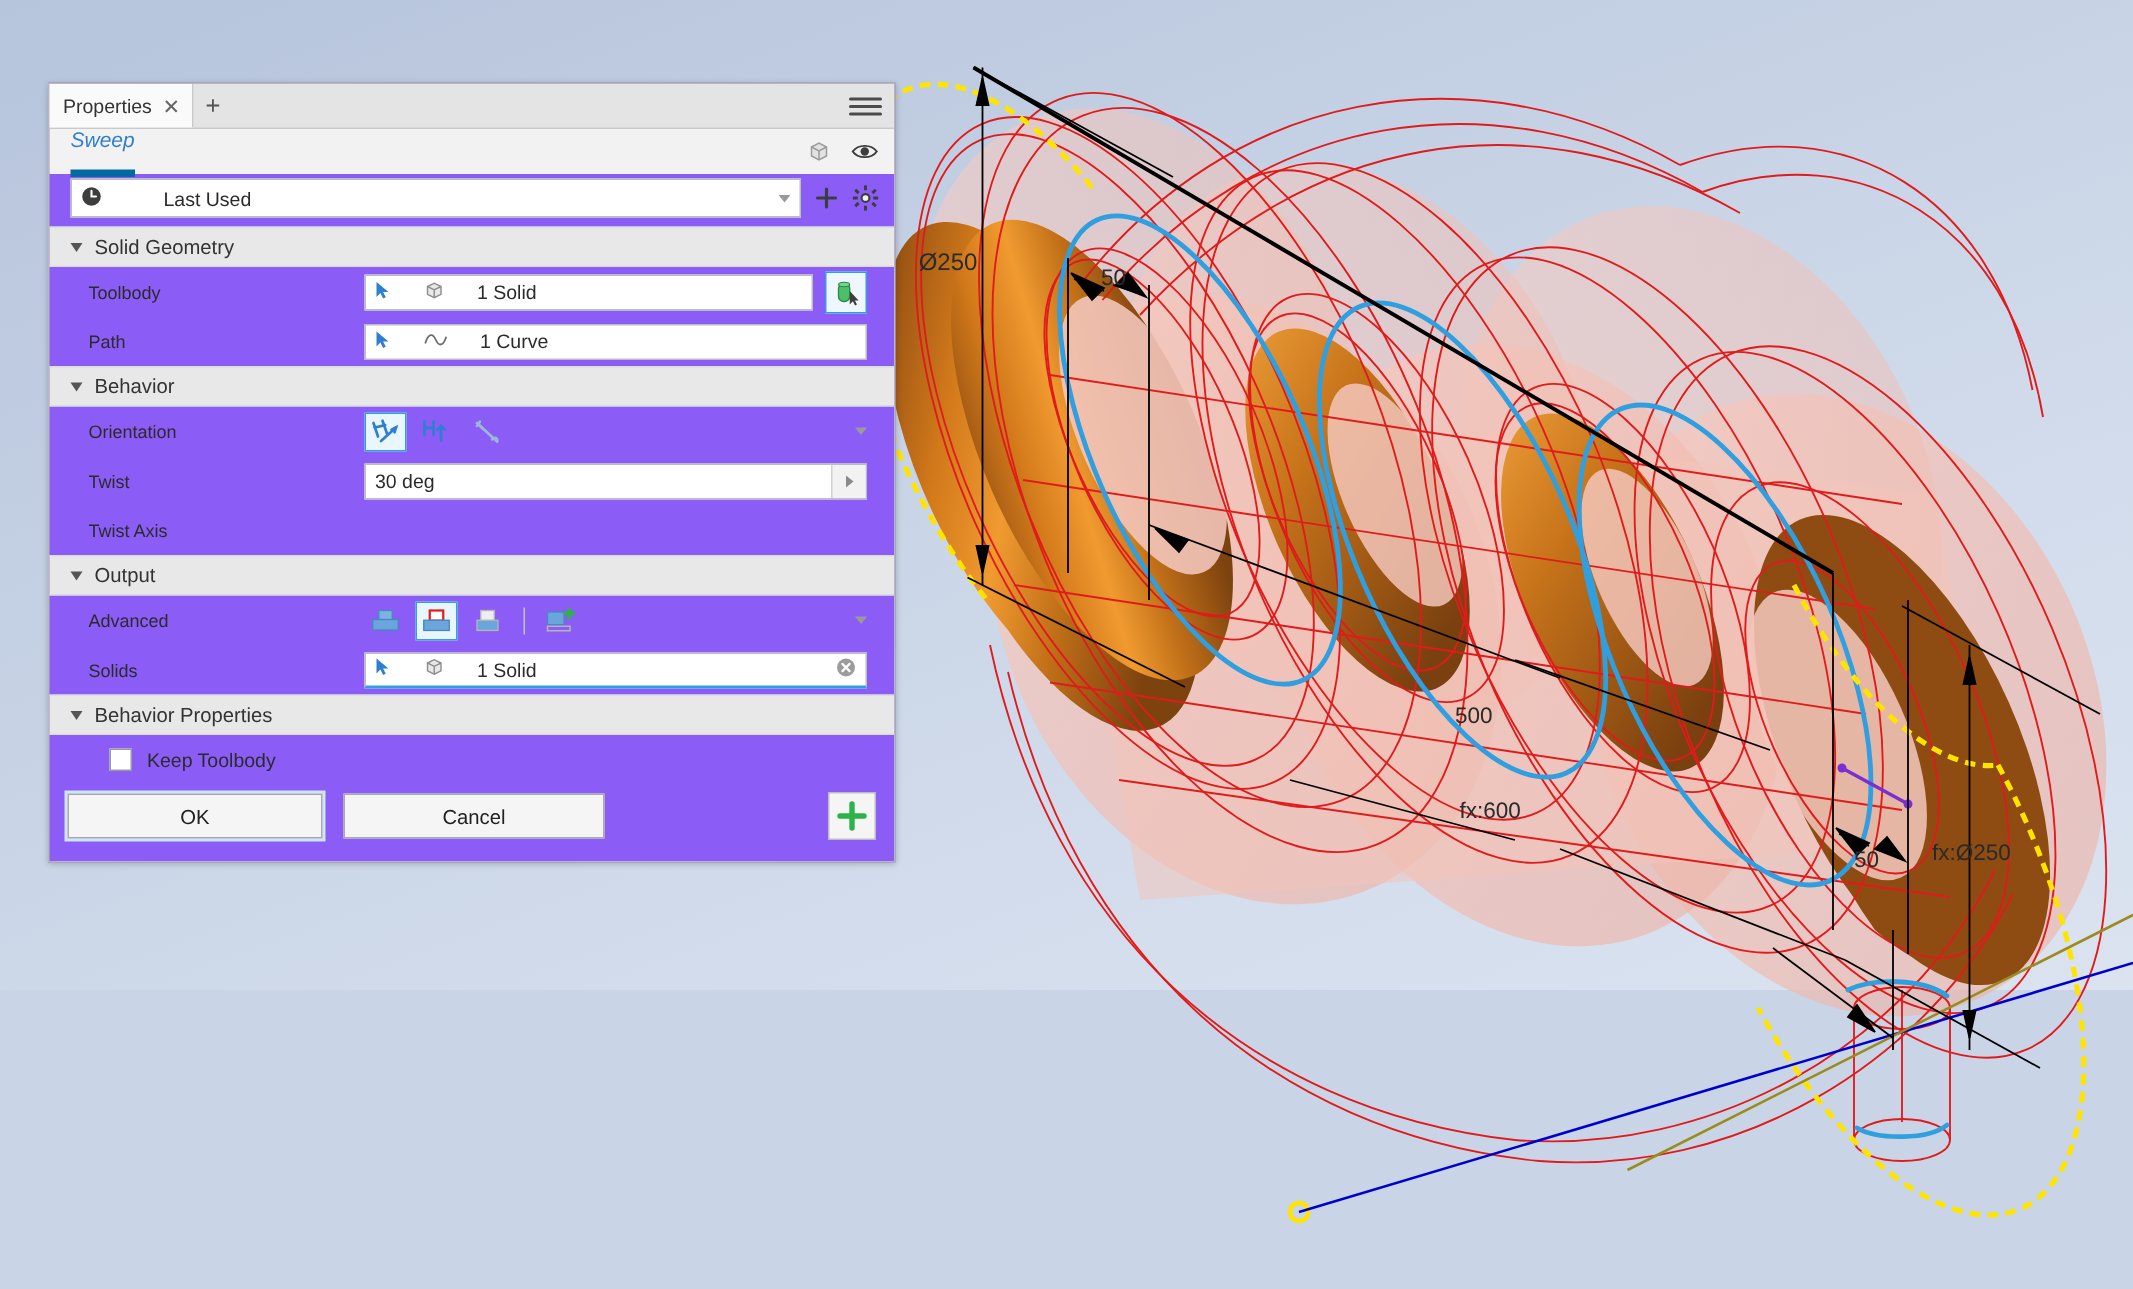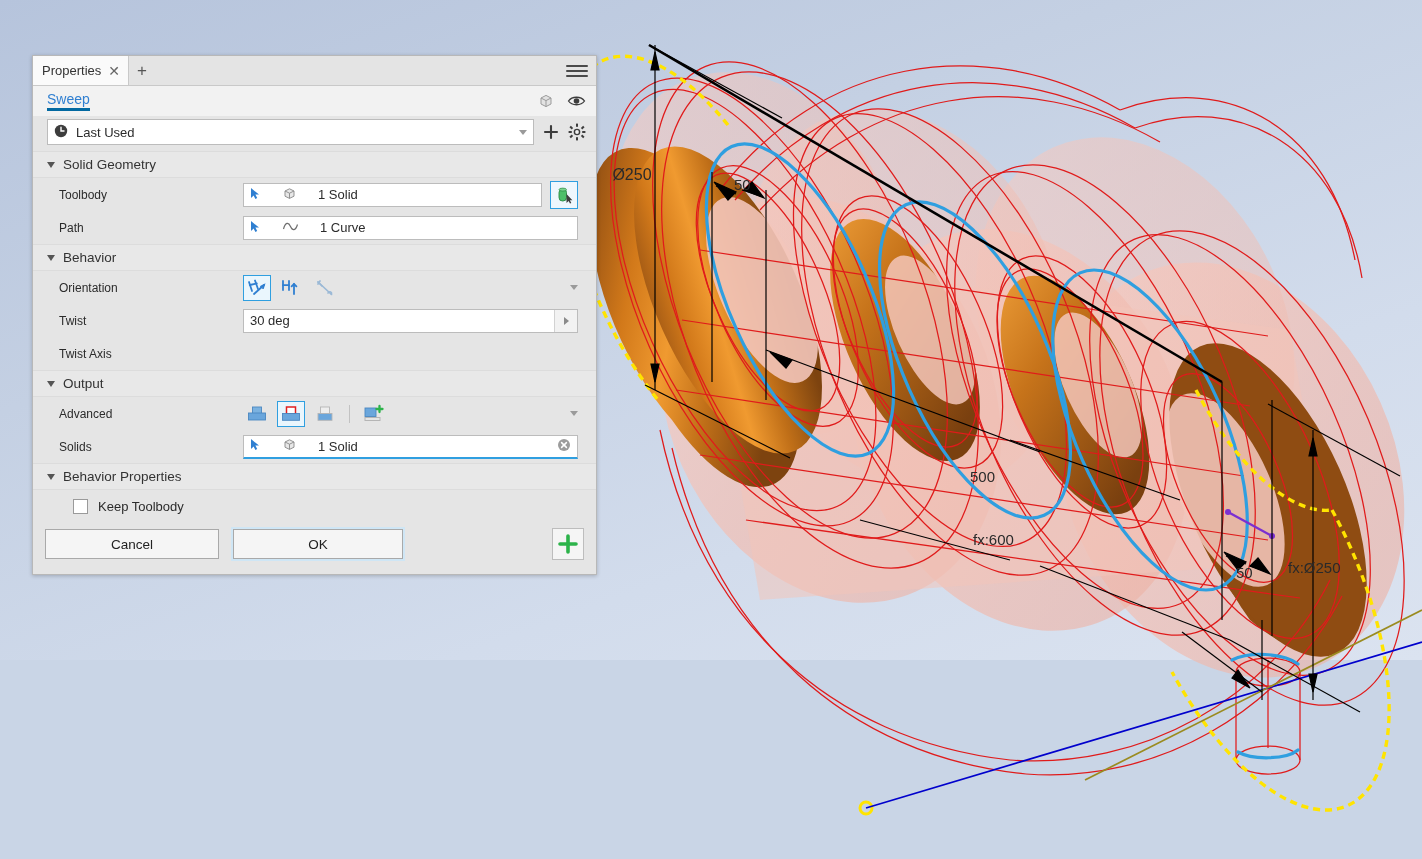--- a/index.html
+++ b/index.html
@@ -13,21 +13,21 @@
   
   #viewport{
     position:absolute;left:0;top:0;width:1422px;height:660px;
     background:linear-gradient(160deg,#b6c4dc 0%,#c4d0e3 35%,#d2dcec 70%,#dbe3f0 100%);
   }
   #viewport svg{position:absolute;left:0;top:0;}
 
   
   #panel{
     position:absolute;left:32px;top:55px;width:563px;
-    background:#e5e5e5;
+    background:#8b5cf6;
     border:1px solid #b8b8b8;
     box-shadow:0 1px 4px rgba(0,0,0,.22);
     font-size:13px;color:#2b2b2b;
   }
   .tabbar{
     height:29px;background:#e4e4e4;border-bottom:1px solid #c9c9c9;
     display:flex;align-items:stretch;position:relative;
   }
   .tab{
     background:#fafafa;border-right:1px solid #c9c9c9;
@@ -43,31 +43,31 @@
     position:absolute;right:8px;top:0;bottom:0;width:22px;
     display:flex;flex-direction:column;justify-content:center;gap:3px;cursor:pointer;
   }
   .hamburger i{display:block;height:2px;background:#4a4a4a;border-radius:1px;}
 
   .titlerow{
     height:30px;display:flex;align-items:center;padding:0 10px 0 14px;
     background:#f2f2f2;position:relative;
   }
   .titlelink{
-    color:#2f7fd1;font-size:14px;border-bottom:3px solid #0369a1;
-    padding-bottom:1px;cursor:pointer;
+    color:#2f7fd1;font-size:14px;border-bottom:5px solid #0369a1;
+    padding-bottom:12px;cursor:pointer;font-style:italic;
   }
   .titlerow .righticons{margin-left:auto;display:flex;align-items:center;gap:12px;}
 
   .presetrow{display:flex;align-items:center;padding:3px 10px 6px 14px;gap:8px;}
   .preset{
     flex:1;height:24px;background:#fff;border:1px solid #bcbcbc;
     display:flex;align-items:center;padding:0 6px;gap:8px;position:relative;
   }
-  .preset .ptext{font-size:13px;color:#2b2b2b;}
+  .preset .ptext{font-size:13px;color:#2b2b2b;margin-left:33px;}
   .preset .caret{
     margin-left:auto;width:0;height:0;border-left:4px solid transparent;
     border-right:4px solid transparent;border-top:5px solid #9a9a9a;
   }
   .iconbtn{cursor:pointer;display:flex;align-items:center;justify-content:center;}
 
   .section{
     height:25px;background:#e8e8e8;border-top:1px solid #dcdcdc;
     border-bottom:1px solid #dcdcdc;
     display:flex;align-items:center;padding-left:14px;gap:8px;
@@ -559,22 +559,22 @@
       <span class="arrow"></span>
       <span>Behavior Properties</span>
     </div>
 
     <div class="chkrow">
       <span class="chk"></span>
       <span class="chklbl">Keep Toolbody</span>
     </div>
 
     <div class="btnrow">
+      <div class="btn ok">OK</div>
       <div class="btn cancel">Cancel</div>
-      <div class="btn ok">OK</div>
       <div class="plusbtn">
         <svg width="22" height="22" viewBox="0 0 22 22">
           <path d="M11 3 L11 19 M3 11 L19 11" stroke="#2cb34a" stroke-width="3.6" stroke-linecap="round"></path>
         </svg>
       </div>
     </div>
 
   </div>
 </div>
 

